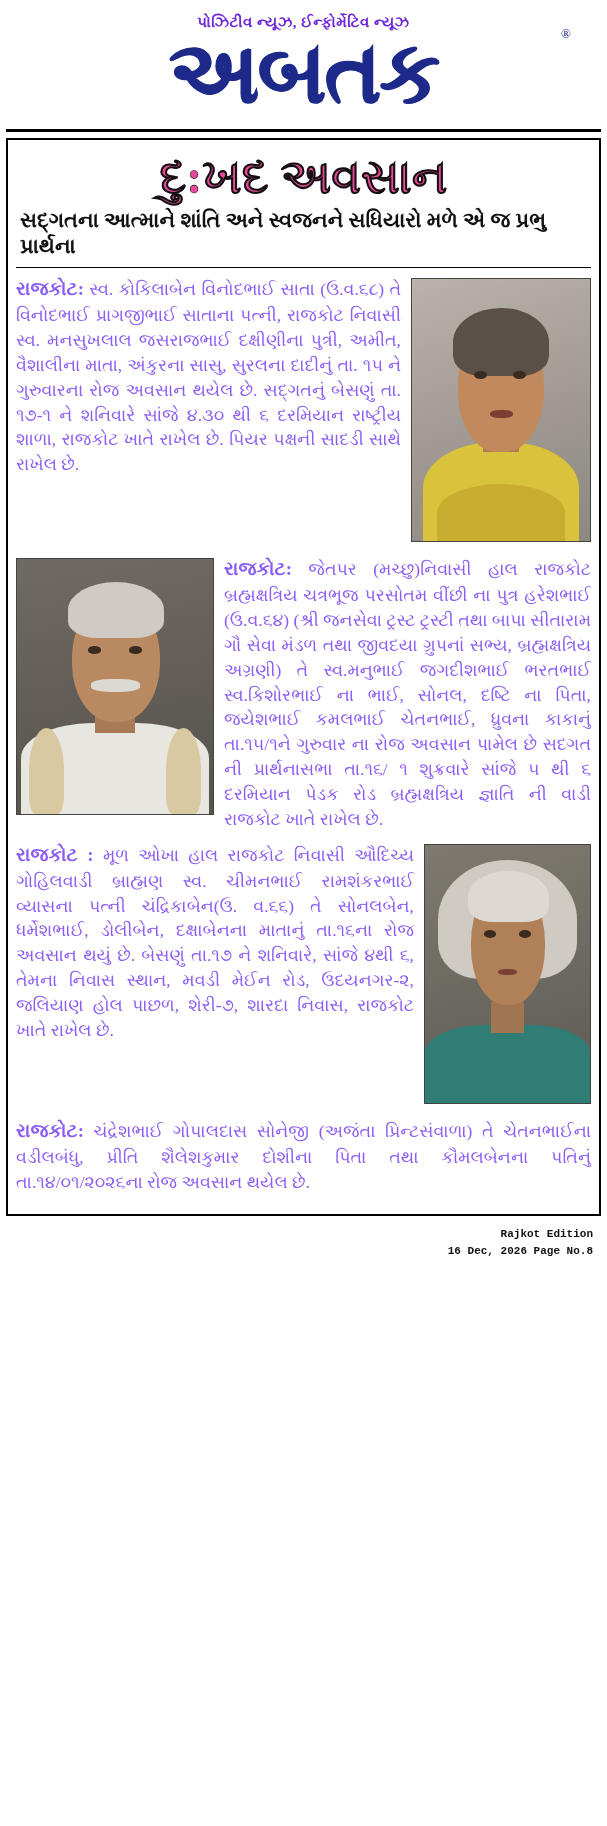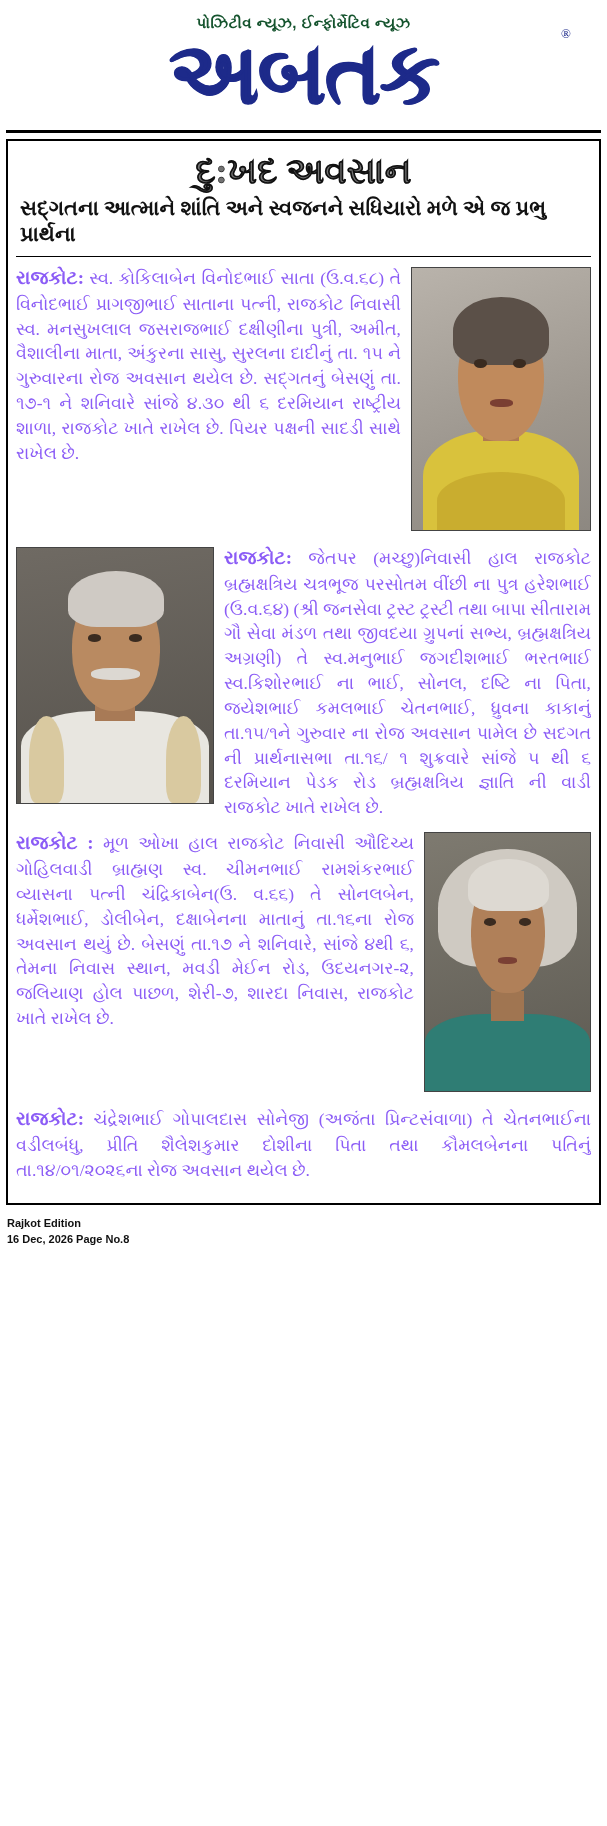--- a/index.html
+++ b/index.html
@@ -23,24 +23,24 @@
     padding: 0;
   }
 
   
   .masthead {
     text-align: center;
     padding: 14px 0 4px 0;
     position: relative;
   }
   .masthead-tagline {
-    font-family: Liberation Sans, sans-serif;
+    font-family: Liberation Serif, serif;
     font-weight: bold;
     font-size: 15px;
-    color: #14532d;
+    color: #6d28d9;
     letter-spacing: 0.5px;
     margin-bottom: 2px;
   }
   .masthead-title {
     font-family: "Liberation Serif", serif;
     font-weight: bold;
     font-size: 86px;
     line-height: 0.95;
     color: #1d2a8a;
     letter-spacing: -2px;
@@ -75,23 +75,23 @@
   .frame {
     margin: 6px 6px 0 6px;
     border: 2px solid #000;
     padding: 8px 8px 10px 8px;
     box-sizing: border-box;
   }
   .headline {
     text-align: center;
     font-family: "Liberation Serif", serif;
     font-weight: bold;
-    font-size: 36px;
+    font-size: 48px;
     line-height: 1.05;
-    color: #737373;
+    color: #ec4899;
     margin: 4px 0 6px 0;
     -webkit-text-stroke: 0.6px #111;
   }
   .subhead {
     text-align: left;
     font-family: "Liberation Serif", serif;
     font-weight: bold;
     font-size: 21px;
     line-height: 1.22;
     color: #111;
@@ -178,22 +178,22 @@
   .p3 .veil { position:absolute; left:8%; right:8%; top:6%; height:46%; background:#cfcac2; border-radius:50% 50% 30% 30%; }
   .p3 .neck { position:absolute; left:40%; width:20%; bottom:27%; height:12%; background:#a07551; }
   .p3 .head { left:28%; width:45%; top:14%; height:48%; background:#b08059; }
   .p3 .hair { left:26%; width:49%; top:10%; height:20%; background:#ddd9d2; }
   .p3 .eyeL,.p3 .eyeR { position:absolute; width:7%; height:3%; background:#3a2b20; border-radius:50%; top:33%;}
   .p3 .eyeL{left:36%;} .p3 .eyeR{left:57%;}
   .p3 .mouth { position:absolute; left:44%; width:12%; top:48%; height:2.6%; background:#7a4034; border-radius:40%;}
 
   
   .footer {
-    text-align: left;
-    font-family: Liberation Sans, sans-serif;
+    text-align: right;
+    font-family: Liberation Mono, monospace;
     font-size: 11px;
     font-weight: bold;
     color: #111;
     padding: 10px 14px 8px 7px;
     line-height: 1.5;
   }
 </style>
 </head>
 <body>
 

